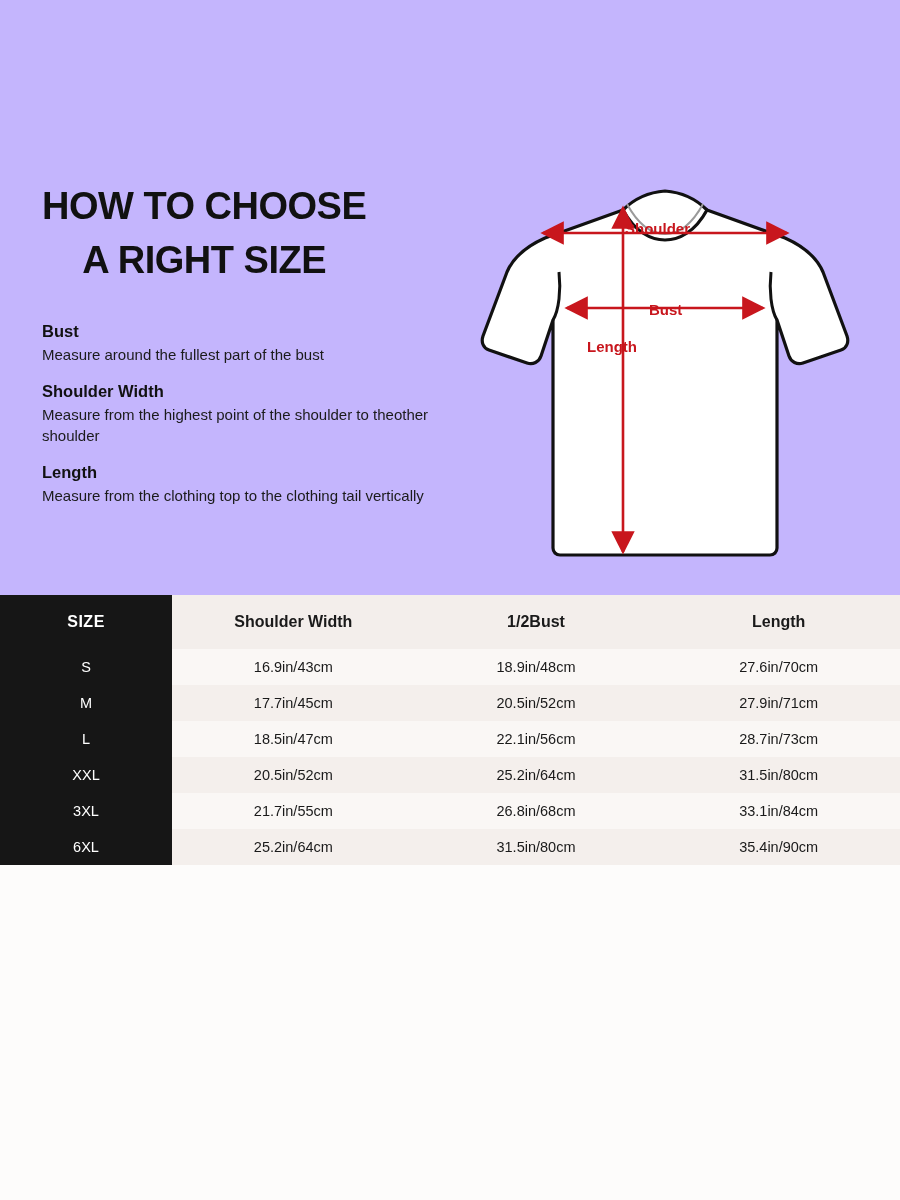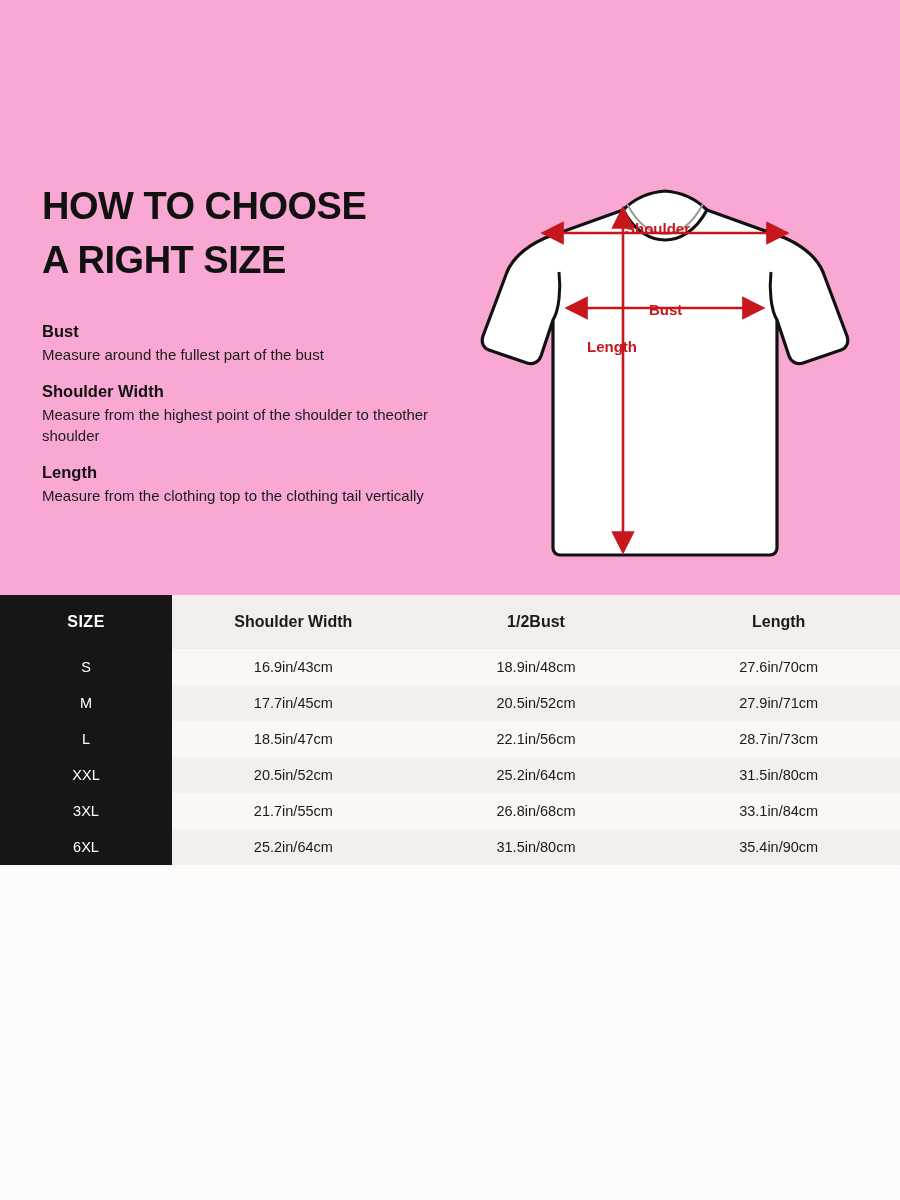--- a/index.html
+++ b/index.html
@@ -18,34 +18,34 @@
     position: relative;
     width: 900px;
     height: 1200px;
     background: #fdfcfb;
   }
 
   
   .top-section {
     position: relative;
     height: 595px;
-    background: #f9a8d4;
+    background: #c4b5fd;
   }
   .headline {
     position: absolute;
     left: 42px;
     top: 180px;
     font-size: 38px;
     line-height: 1.42;
     font-weight: bold;
     letter-spacing: -0.5px;
     color: #111111;
     margin: 0;
   }
-  .headline .line2 { display: block; }
+  .headline .line2 { display: block; text-align: center; }
 
   .defs {
     position: absolute;
     left: 42px;
     top: 322px;
     width: 400px;
   }
   .def-block { margin-bottom: 17px; }
   .def-term {
     font-size: 16.5px;

